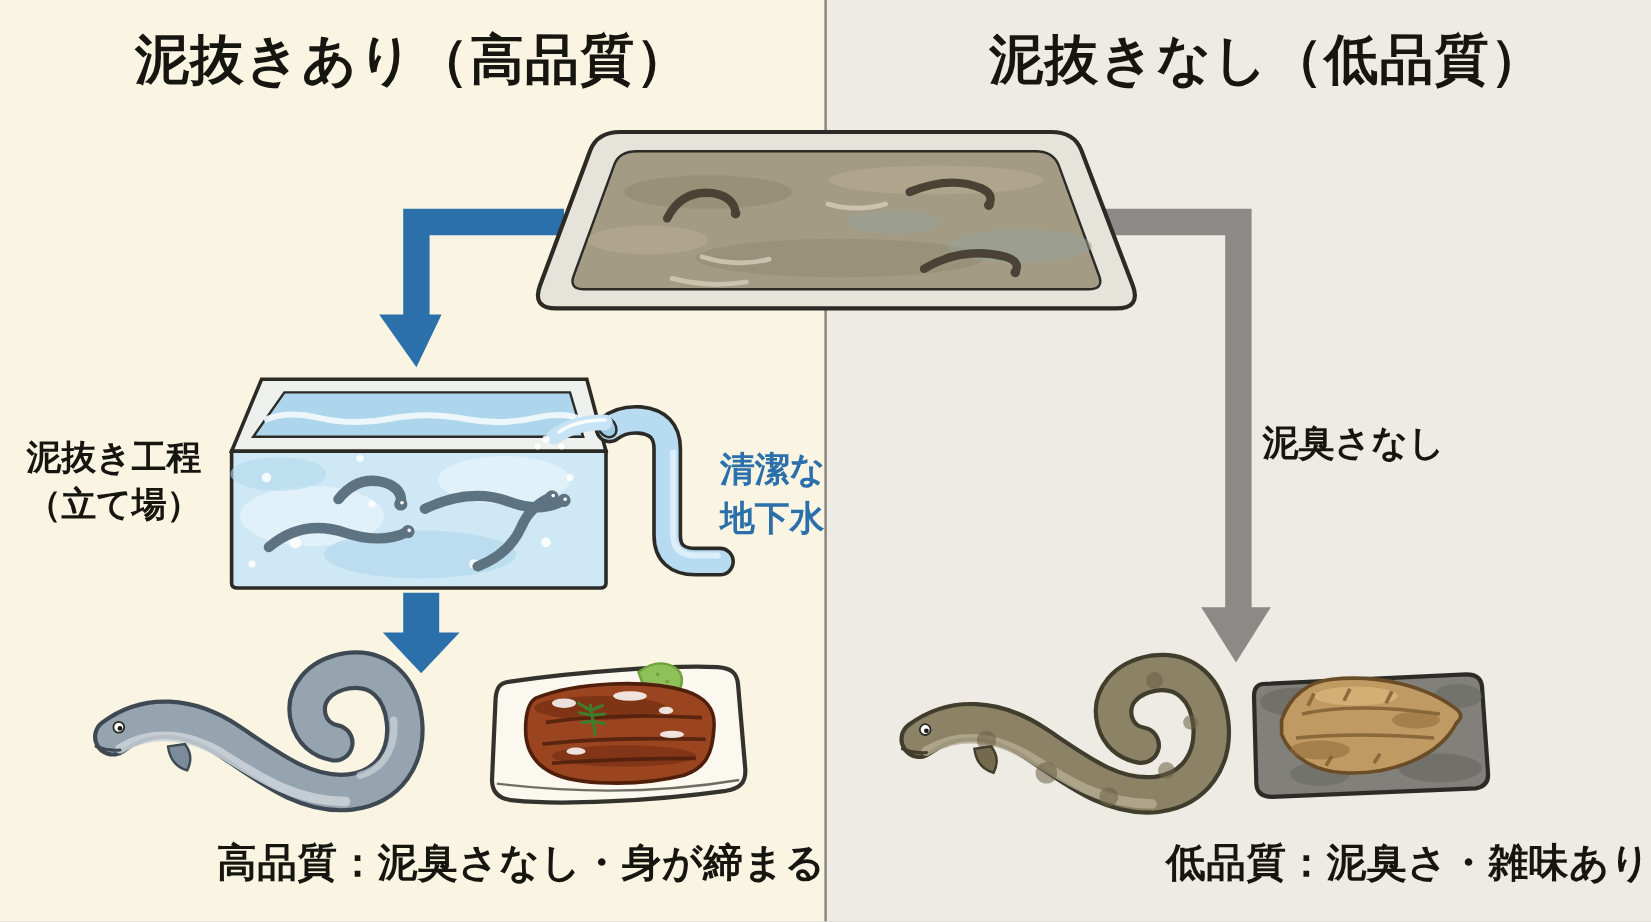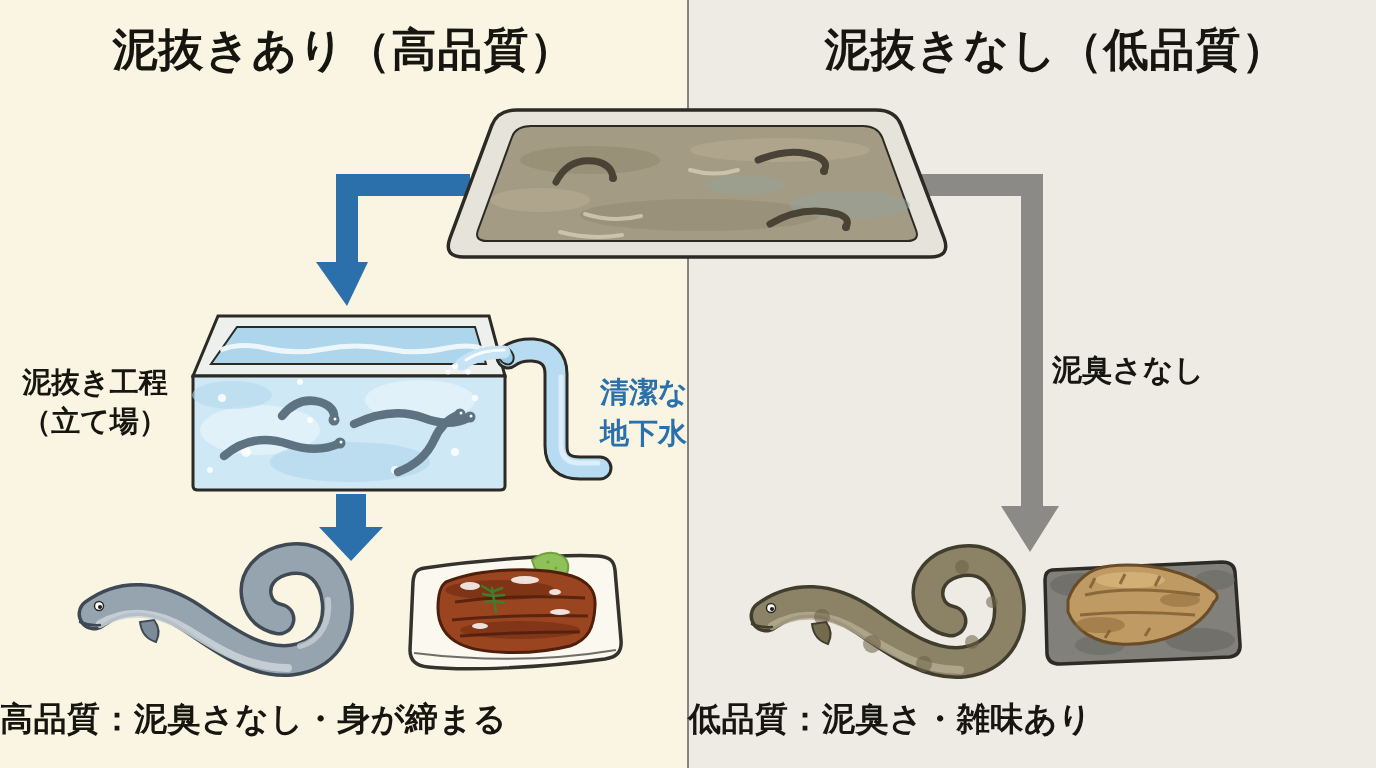--- a/index.html
+++ b/index.html
@@ -18,21 +18,21 @@
   .title.r{left:712px;}
   .pond-label{
     left:622px;top:168px;width:160px;text-align:center;
     font-size:31px;font-weight:900;color:#0d0c0a;
     text-shadow:-3px -3px 0 #fff,3px -3px 0 #fff,-3px 3px 0 #fff,3px 3px 0 #fff,
                  0 -4px 0 #fff,0 4px 0 #fff,-4px 0 0 #fff,4px 0 0 #fff;
   }
   .process-left{left:0;top:363px;width:190px;text-align:center;font-size:29px;font-weight:800;line-height:1.34;}
   .water-label{left:560px;top:372px;font-size:29px;font-weight:800;line-height:1.42;color:#2b70aa;margin-left:40px;}
   .process-right{left:1052px;top:350px;font-size:30px;font-weight:800;line-height:1.3;}
-  .result{top:697px;width:688px;text-align:left;font-size:33px;font-weight:800;letter-spacing:.5px;}
+  .result{top:697px;width:688px;text-align:right;font-size:33px;font-weight:800;letter-spacing:.5px;}
   .result.l{left:0;}
   .result.r{left:688px;}
 </style>
 </head>
 <body>
 
 <div class="stage">
 
   <div class="panel left"></div>
   <div class="panel right"></div>

